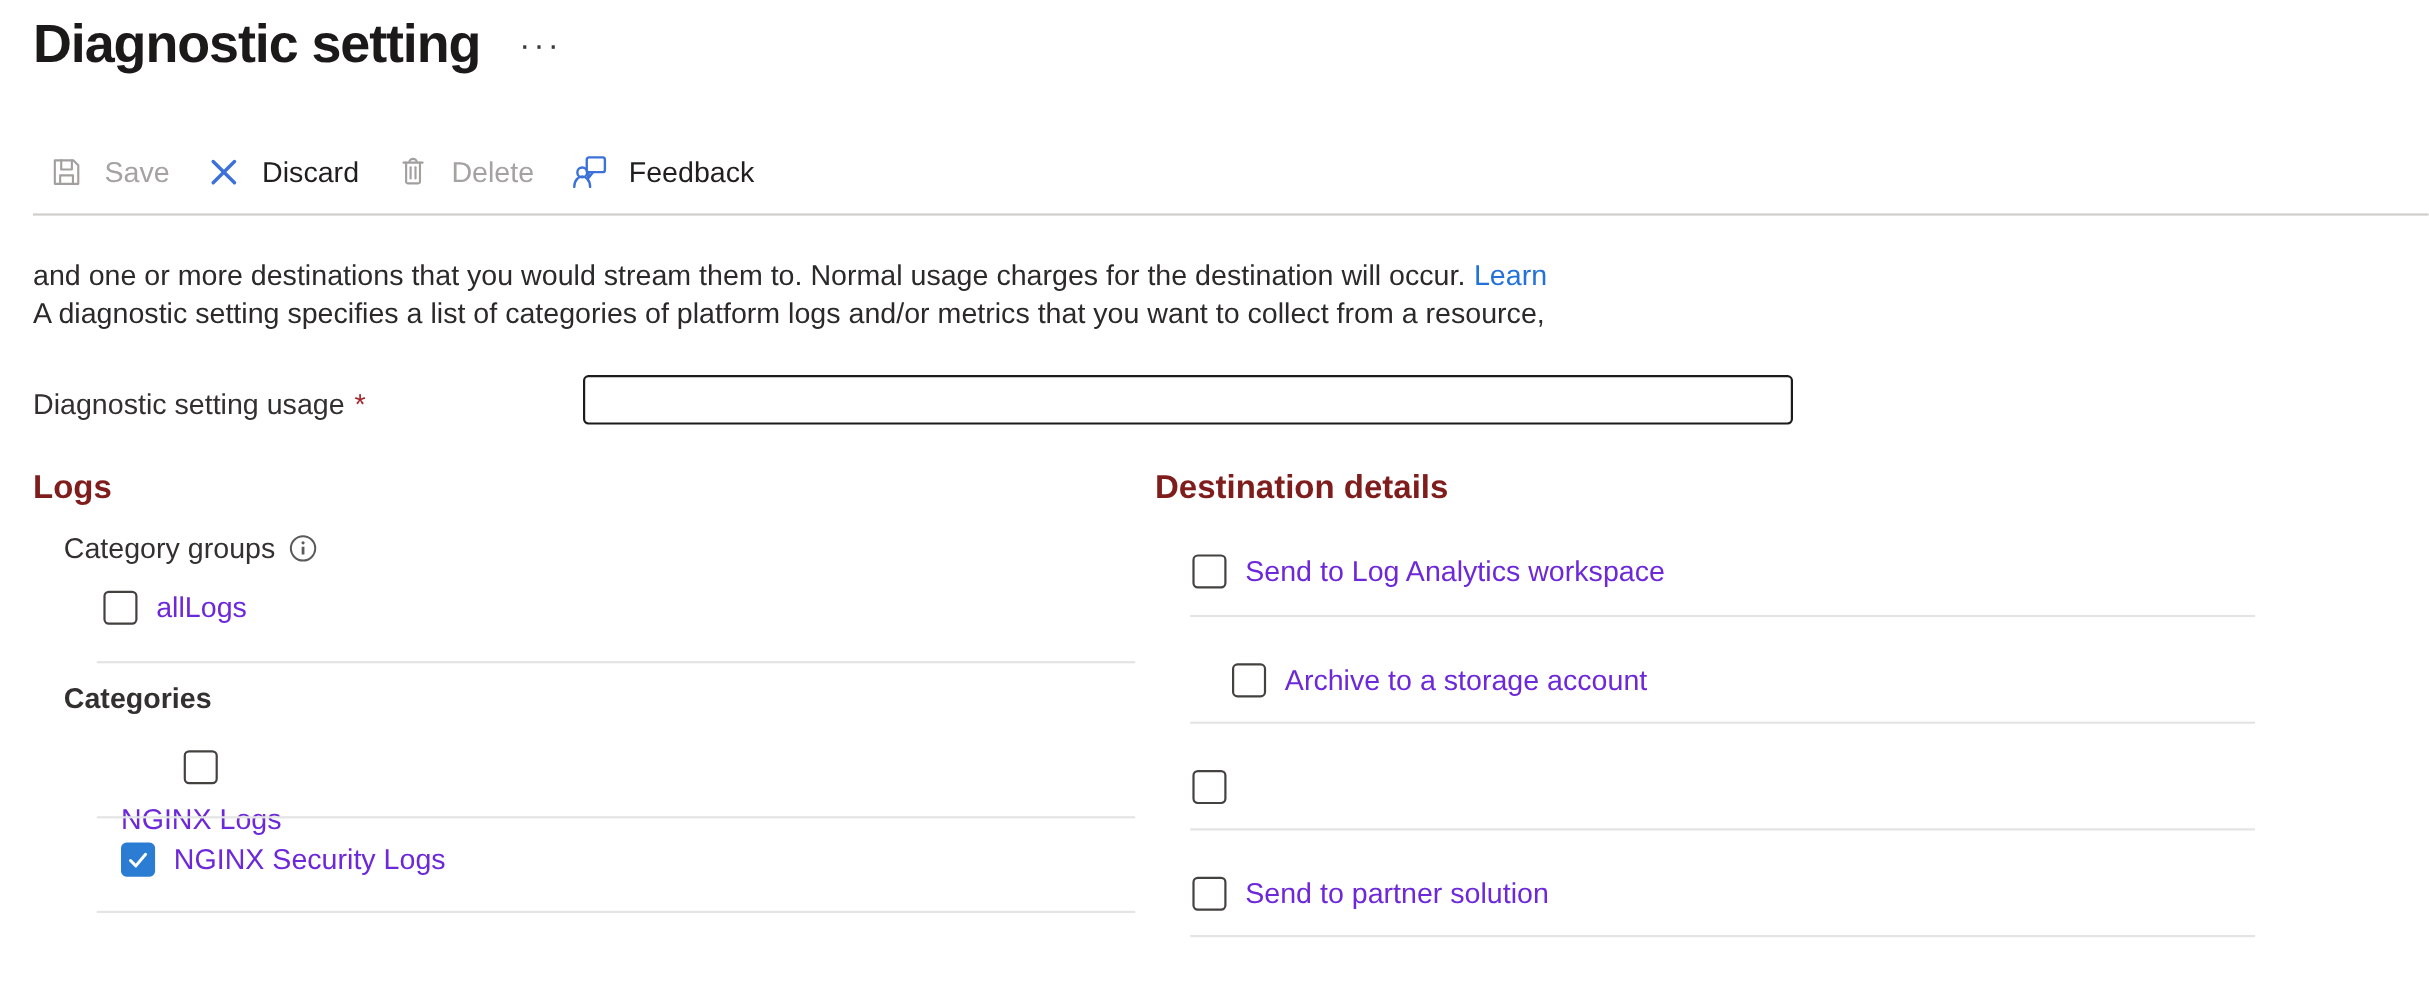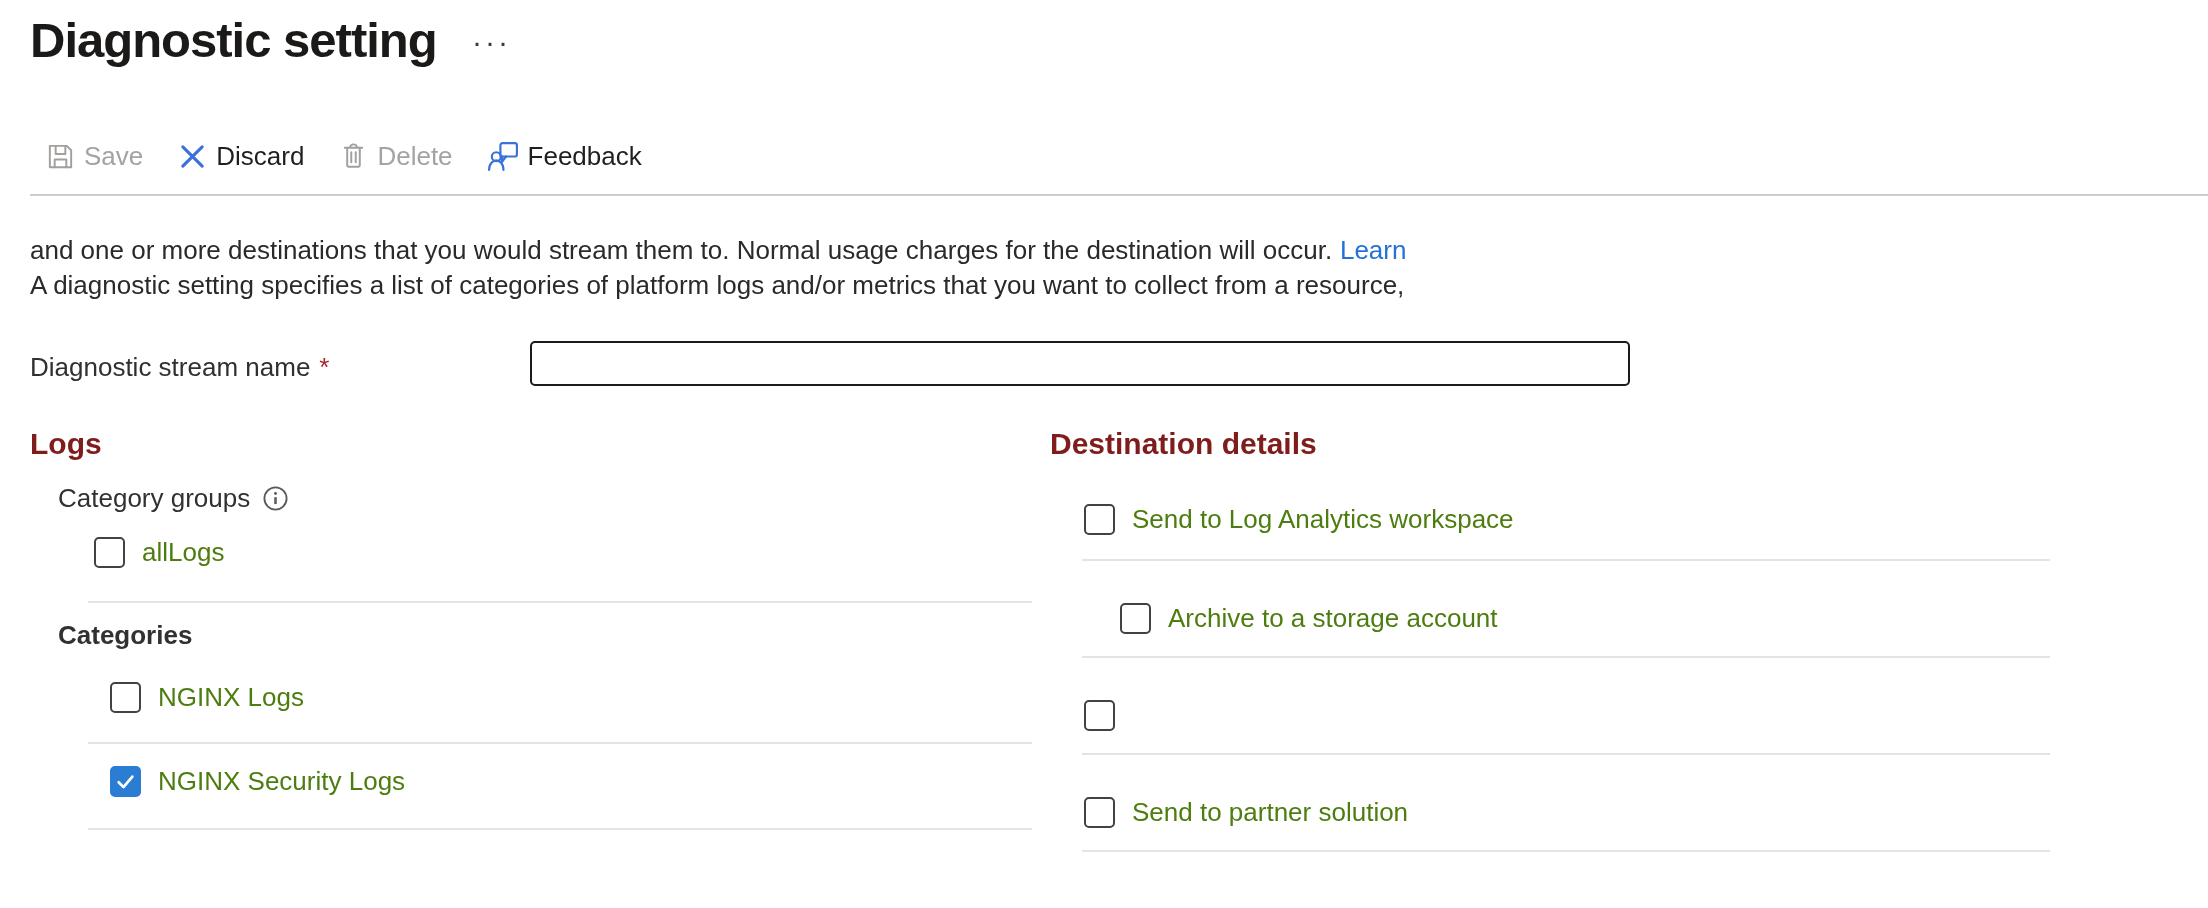--- a/index.html
+++ b/index.html
@@ -16,21 +16,21 @@
     letter-spacing:-1px;white-space:nowrap;
   }
   .more-menu{
     left:472px;top:24px;font-size:30px;color:#3b3a39;letter-spacing:3px;
     cursor:pointer;line-height:1.2;
   }
   
   .toolbar{
     left:45px;top:131px;height:50px;display:flex;align-items:center;gap:34px;
   }
-  .tb-item{display:flex;align-items:center;gap:8px;font-size:26px;cursor:pointer;white-space:nowrap;}
+  .tb-item{display:flex;align-items:center;gap:19px;font-size:26px;cursor:pointer;white-space:nowrap;}
   .tb-item svg{display:block;}
   .tb-label-on{color:#201f1e;}
   .tb-label-off{color:#a5a3a1;}
   .toolbar-divider{
     left:30px;top:194px;width:2178px;height:2px;background:#cfcdcb;
   }
   
   .description{left:30px;top:233px;font-size:26px;line-height:35px;color:#2b2a29;}
   .desc-line{white-space:nowrap;}
   .text-link{color:#2272d9;cursor:pointer;text-decoration:none;}
@@ -49,21 +49,21 @@
   
   .check-row{display:flex;align-items:center;gap:17px;cursor:pointer;}
   .checkbox{
     width:31px;height:31px;box-sizing:border-box;flex:0 0 auto;
     border:2.5px solid #44423f;border-radius:5px;background:#fff;
     display:flex;align-items:center;justify-content:center;
   }
   .checkbox .tick{display:none;}
   .checkbox.checked{background:#2b7cd3;border-color:#2b7cd3;}
   .checkbox.checked .tick{display:block;}
-  .check-label{font-size:26px;color:#4d7c0f;white-space:nowrap;}
+  .check-label{font-size:26px;color:#6d28d9;white-space:nowrap;}
   .row-divider{height:2px;background:#e4e4e4;}
   .info-icon{cursor:pointer;display:inline-flex;}
 </style>
 </head>
 <body>
 
 <div class="abs page-title">Diagnostic setting</div>
 <div class="abs more-menu">···</div>
 
 <div class="abs toolbar">
@@ -111,21 +111,21 @@
   </div>
 </div>
 <div class="abs toolbar-divider"></div>
 
 <div class="abs description">
   <div class="desc-line"><span>and one or more destinations that you would stream them to. Normal usage charges for the destination will occur.</span><a class="text-link link-gap">Learn</a></div>
   <div class="desc-line">A diagnostic setting specifies a list of categories of platform logs and/or metrics that you want to collect from a resource,</div>
 </div>
 
 <div class="abs name-label">
-  <span>Diagnostic stream name</span><span class="required-star">*</span>
+  <span>Diagnostic setting usage</span><span class="required-star">*</span>
 </div>
 <input class="abs name-input" type="text" value="" style="">
 
 <div class="abs section-heading" style="left:30px;top:427px;">Logs</div>
 
 <div class="abs sub-label" style="left:58px;top:483px;">
   <span>Category groups</span>
   <span class="info-icon">
     <svg width="27" height="27" viewBox="0 0 28 28" fill="none" stroke="#5b5a58" stroke-width="1.9">
       <circle cx="14" cy="14" r="11.5"></circle>
@@ -138,21 +138,21 @@
 <div class="abs check-row" style="left:94px;top:537px;">
   <span class="checkbox">
     
   </span>
   <span class="check-label">allLogs</span>
 </div>
 <div class="abs row-divider" style="left:88px;top:601px;width:944px;"></div>
 
 <div class="abs sub-label" style="left:58px;top:620px;font-weight:bold;">Categories</div>
 
-<div class="abs check-row" style="left:110px;top:682px;">
+<div class="abs check-row" style="left:110px;top:682px;flex-direction:column;">
   <span class="checkbox">
     
   </span>
   <span class="check-label">NGINX Logs</span>
 </div>
 <div class="abs row-divider" style="left:88px;top:742px;width:944px;"></div>
 
 <div class="abs check-row" style="left:110px;top:766px;">
   <span class="checkbox checked">
     <svg class="tick" width="25" height="25" viewBox="0 0 31 31" fill="none" stroke="#ffffff" stroke-width="3.4" stroke-linecap="round" stroke-linejoin="round">

